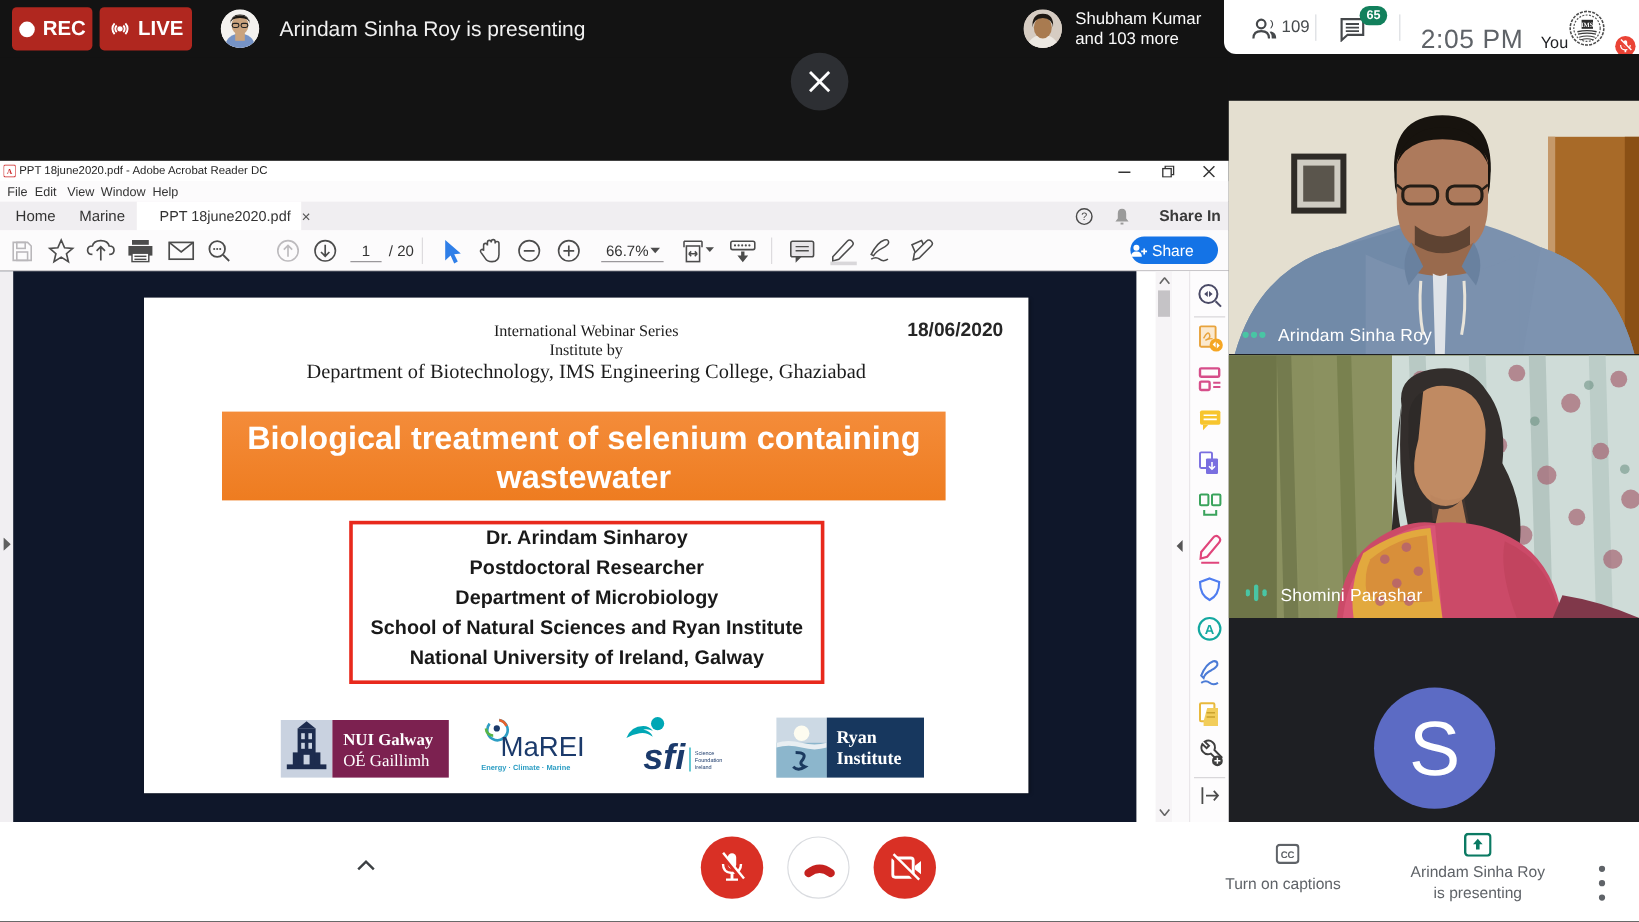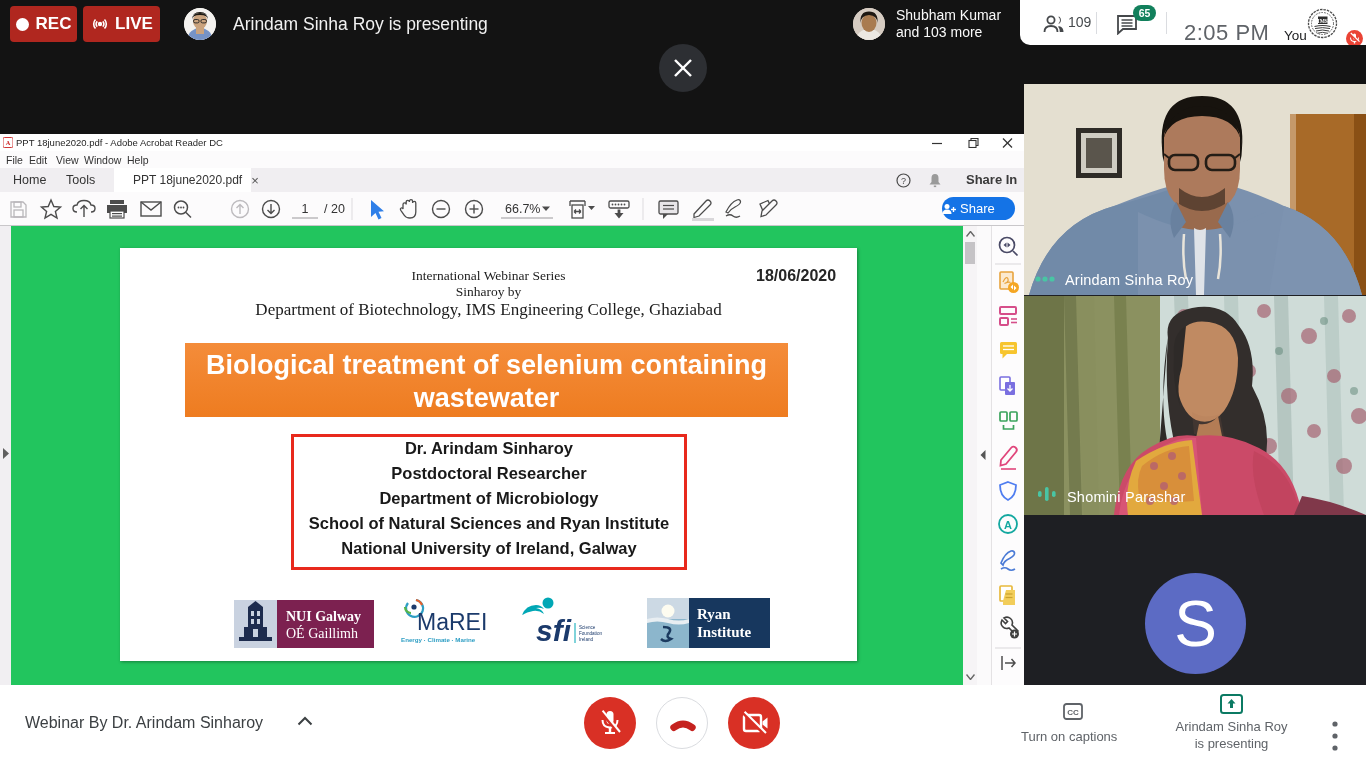--- a/index.html
+++ b/index.html
@@ -32,21 +32,21 @@
 
 #acb { left:0; top:134px; width:1024px; height:551px; background:#fff; }
 #acbTitleTxt { left:16px; top:3px; font-size:9.5px; color:#262626; }
 #acbMenu { left:0; top:17px; width:1024px; height:17px; background:#fcfbfc; font-size:10.5px; color:#333; }
 #acbTabs { left:0; top:34px; width:1112px; height:24px; background:#f0eef1; font-size:12.5px; color:#333; }
 #tabActive { left:114px; top:0; width:137px; height:24px; background:#fff; display:flex; align-items:center; white-space:nowrap; font-size:12px; }
 #acbToolbar { left:0; top:58px; width:1024px; height:34px; background:#fcfbfc; border-bottom:1px solid #c9c7ca; }
 #shareBtn { left:942px; top:5px; width:73px; height:23px; background:#1473e6; border-radius:12px; color:#fff; font-size:13px; display:flex; align-items:center; justify-content:flex-start; gap:4px; }
 
 
-#docArea { left:0; top:92px; width:1024px; height:459px; background:#22c55e;text-decoration:underline; }
+#docArea { left:0; top:92px; width:947px; height:459px; background:#0f172a;text-decoration:underline; }
 #leftStrip { left:0; top:0; width:11px; height:459px; background:#f1eff2; }
 #scrollTrack { left:963px; top:0; width:14px; height:459px; background:#f6f4f6; }
 #scrollThumb { left:2px; top:16px; width:10px; height:22px; background:#c5c3c6; }
 #paneStrip { left:977px; top:0; width:15px; height:459px; background:#fbfafb; border-right:1px solid #e4e2e4; }
 #rightPane { left:992px; top:0; width:32px; height:459px; background:#fdfcfd; }
 
 
 #page { left:120px; top:22px; width:737px; height:413px; background:#fff; box-shadow:1px 1px 3px rgba(0,0,0,0.35); }
 .serifC { width:737px; text-align:center; font-family:"Liberation Serif", serif; color:#1c1c1c; }
 #dateTxt { left:636px; top:19px; font-size:16px; font-weight:bold; color:#262626; }
@@ -185,21 +185,21 @@
       </svg>
     <div class="abs" id="acbMenu">
       <span class="abs" style="left:6px;top:3px">File</span>
       <span class="abs" style="left:29px;top:3px">Edit</span>
       <span class="abs" style="left:56px;top:3px">View</span>
       <span class="abs" style="left:84px;top:3px">Window</span>
       <span class="abs" style="left:127px;top:3px">Help</span>
     </div>
     <div class="abs" id="acbTabs">
       <span class="abs" style="left:13px;top:5px">Home</span>
-      <span class="abs" style="left:66px;top:5px">Tools</span>
+      <span class="abs" style="left:66px;top:5px">Marine</span>
       <div class="abs" id="tabActive">
           <span style="margin-left:19px">PPT 18june2020.pdf</span>
           <span style="margin-left:9px;color:#555;font-size:13px">×</span>
         </div>
       <svg class="abs" style="left:896px;top:5px" width="15" height="15" viewBox="0 0 15 15">
           <circle cx="7.5" cy="7.5" r="6.5" fill="none" stroke="#4a4a4a" stroke-width="1.2"></circle>
           <text x="7.5" y="10.5" font-size="9" text-anchor="middle" fill="#4a4a4a">?</text>
         </svg>
       <svg class="abs" style="left:928px;top:5px" width="14" height="15" viewBox="0 0 14 15">
           <path d="M7 1 Q10.5 1 10.5 5 L10.5 9 L12.5 11.5 L1.5 11.5 L3.5 9 L3.5 5 Q3.5 1 7 1Z" fill="#9a9a9a"></path>
@@ -333,21 +333,21 @@
     </div>
     <div class="abs" id="docArea">
       <div class="abs" id="leftStrip">
           <svg class="abs" style="left:2px;top:222px" width="7" height="11" viewBox="0 0 7 11">
             <path d="M1 0 L7 5.5 L1 11Z" fill="#5f5f5f"></path>
           </svg>
         </div>
 
       <div class="abs" id="page">
         <div class="abs serifC" style="top:20px;font-size:13.5px">International Webinar Series</div>
-        <div class="abs serifC" style="top:36px;font-size:13.5px">Sinharoy by</div>
+        <div class="abs serifC" style="top:36px;font-size:13.5px">Institute by</div>
         <div class="abs serifC" style="top:52px;font-size:17px">Department of Biotechnology, IMS Engineering College, Ghaziabad</div>
         <div class="abs" id="dateTxt">18/06/2020</div>
         <div class="abs" id="banner">Biological treatment of selenium containing<br>wastewater</div>
         <div class="abs" id="redbox"></div>
         <div class="abs rbline" style="left:171px;top:191px">Dr. Arindam Sinharoy</div>
         <div class="abs rbline" style="left:171px;top:216px">Postdoctoral Researcher</div>
         <div class="abs rbline" style="left:171px;top:241px">Department of Microbiology</div>
         <div class="abs rbline" style="left:171px;top:266px">School of Natural Sciences and Ryan Institute</div>
         <div class="abs rbline" style="left:171px;top:291px">National University of Ireland, Galway</div>
         <div class="abs" id="logos">
@@ -611,21 +611,20 @@
             <rect x="0" y="5" width="3.6" height="6" rx="1.8"></rect>
             <rect x="7" y="1" width="3.6" height="14" rx="1.8"></rect>
             <rect x="14" y="5" width="3.6" height="6" rx="1.8"></rect>
           </g>
         </svg>
     </div>
     <div class="abs" id="scircle">S</div>
   </div>
 
   <div class="abs" id="bottombar">
-    <div class="abs" id="webinarTxt">Webinar By Dr. Arindam Sinharoy</div>
     <svg class="abs" style="left:297px;top:31px" width="16" height="10" viewBox="0 0 16 10">
         <path d="M1.5 8.5 L8 2 L14.5 8.5" fill="none" stroke="#3c4043" stroke-width="2"></path>
       </svg>
     <div class="abs ctrlBtn" id="micBtn">
       <svg width="52" height="52" viewBox="0 0 52 52">
           <g fill="#fff">
             <rect x="22.5" y="14" width="7" height="13" rx="3.5"></rect>
             <path d="M17.5 23 L19.5 23 Q19.5 29.5 26 29.5 Q32.5 29.5 32.5 23 L34.5 23 Q34.5 30.5 27.2 31.4 L27.2 35 L31 35 L31 37 L21 37 L21 35 L24.8 35 L24.8 31.4 Q17.5 30.5 17.5 23Z"></path>
           </g>
           <line x1="17" y1="14.5" x2="35" y2="36.5" stroke="#d93025" stroke-width="3.4"></line>

